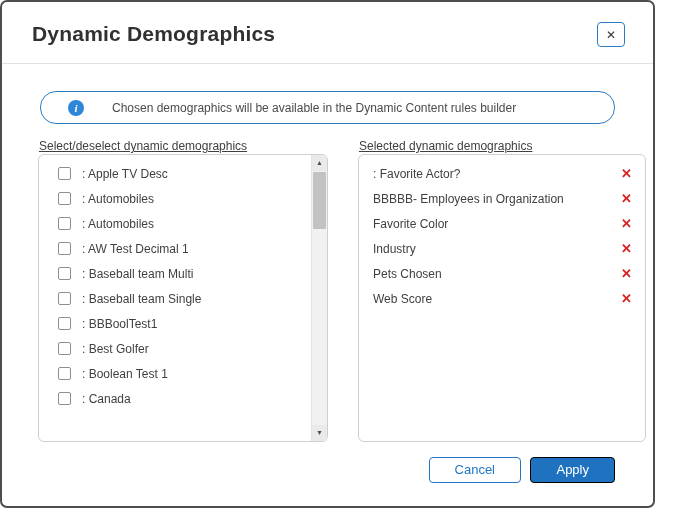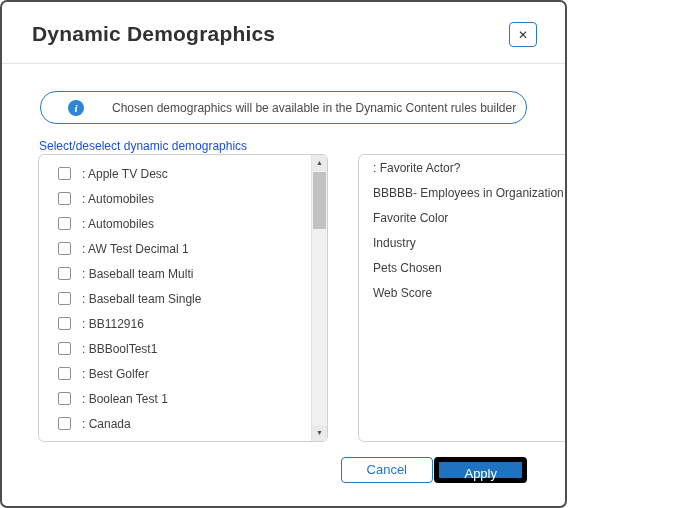--- a/index.html
+++ b/index.html
@@ -1,61 +1,62 @@
 <!DOCTYPE html>
 <html><head>
 <meta charset="utf-8">
 <style>
   html,body{margin:0;padding:0;background:#fff;font-family:"Liberation Sans",sans-serif;}
-  .dialog{position:relative;width:567px;height:508px;box-sizing:border-box;border:2px solid #4e4e4e;border-radius:7px;background:#fff;overflow:hidden;}
+  .dialog{position:relative;width:655px;height:508px;box-sizing:border-box;border:2px solid #4e4e4e;border-radius:7px;background:#fff;overflow:hidden;}
   .dialog-title{position:absolute;left:30px;top:20px;font-size:21px;font-weight:700;color:#313131;letter-spacing:.2px;}
   .close-btn{position:absolute;top:20px;right:28px;width:28px;height:25px;background:#fff;border:1px solid #2b7bc3;border-radius:4px;color:#333;font-size:12px;line-height:22px;text-align:center;cursor:pointer;padding:0;font-family:inherit;}
   .divider{position:absolute;left:0;right:0;top:61px;height:1px;background:#e2e2e2;}
   .banner{position:absolute;left:38px;right:38px;top:89px;height:33px;box-sizing:border-box;border:1px solid #2b7bc3;border-radius:16px;display:flex;align-items:center;background:#fff;}
   .info-icon{width:16px;height:16px;border-radius:50%;background:#2f86d6;color:#fff;font-size:11px;font-style:italic;font-weight:700;text-align:center;line-height:16px;margin-left:27px;flex:0 0 auto;font-family:"Liberation Serif",serif;}
   .banner-text{margin-left:28px;font-size:12px;color:#4a4a4a;}
-  .panel-label{position:absolute;top:137px;font-size:12px;color:#1d4ed8;}
+  .panel-label{position:absolute;top:137px;font-size:12px;color:#404040;text-decoration:underline;}
   .panel-label.left{left:37px;}
   .panel-label.right{left:357px;}
   .listbox{position:absolute;top:152px;box-sizing:border-box;border:1px solid #cfcfcf;border-radius:6px;background:#fff;}
   .listbox.left{left:36px;width:290px;height:288px;}
-  .listbox.right{left:356px;width:288px;height:288px;padding-top:0;}
+  .listbox.right{left:356px;width:288px;height:288px;padding-top:6px;}
   .avail-rows{position:absolute;left:0;top:0;right:17px;bottom:0;padding-top:6px;overflow:hidden;}
   .list-row{display:flex;align-items:center;height:25px;padding-left:19px;cursor:pointer;}
   .checkbox{width:13px;height:13px;box-sizing:border-box;border:1px solid #8f8f8f;border-radius:2px;background:#fff;flex:0 0 auto;}
   .item-label{margin-left:11px;font-size:12px;color:#3f3f3f;white-space:nowrap;}
   .sel-row{display:flex;align-items:center;justify-content:space-between;height:25px;padding:0 13px 0 14px;}
   .sel-label{font-size:12px;color:#3f3f3f;white-space:nowrap;}
   .remove-x{color:#d92121;font-size:13px;font-weight:700;cursor:pointer;line-height:1;}
   .scrollbar{position:absolute;top:0;right:0;width:16px;height:100%;background:#f1f1f1;border-left:1px solid #e3e3e3;box-sizing:border-box;}
   .scroll-arrow{position:absolute;left:0;width:15px;height:16px;font-size:7px;color:#4f4f4f;text-align:center;line-height:16px;background:#eaeaea;cursor:pointer;user-select:none;}
   .scroll-arrow.up{top:0;}
   .scroll-arrow.down{bottom:0;}
   .scroll-thumb{position:absolute;left:1px;top:17px;width:13px;height:57px;background:#c2c2c2;border-radius:1px;cursor:pointer;}
   .btn{position:absolute;top:455px;height:26px;box-sizing:border-box;border-radius:4px;font-size:13px;padding:0 25px;line-height:24px;cursor:pointer;font-family:inherit;}
   .btn.cancel{right:132px;background:#fff;border:1px solid #2277c8;color:#2277c8;}
-  .btn.apply{right:38px;background:#1f72bf;border:5px solid #000000;color:#fff;}
+  .btn.apply{right:38px;background:#1f72bf;border:1px solid #000000;color:#fff;}
 </style>
 </head>
 <body>
 
 <div class="dialog">
 
   <div class="dialog-title">Dynamic Demographics</div>
 
   <button class="close-btn"><span>✕</span></button>
 
   <div class="divider"></div>
 
   <div class="banner">
     <span class="info-icon">i</span>
     <span class="banner-text">Chosen demographics will be available in the Dynamic Content rules builder</span>
   </div>
 
   <div class="panel-label left">Select/deselect dynamic demographics</div>
+  <div class="panel-label right">Selected dynamic demographics</div>
 
   <div class="listbox left">
     <div class="avail-rows">
         <div class="list-row">
           <span class="checkbox"></span>
           <span class="item-label">: Apple TV Desc</span>
         </div>
         <div class="list-row">
           <span class="checkbox"></span>
           <span class="item-label">: Automobiles</span>
@@ -68,24 +69,20 @@
           <span class="checkbox"></span>
           <span class="item-label">: AW Test Decimal 1</span>
         </div>
         <div class="list-row">
           <span class="checkbox"></span>
           <span class="item-label">: Baseball team Multi</span>
         </div>
         <div class="list-row">
           <span class="checkbox"></span>
           <span class="item-label">: Baseball team Single</span>
-        </div>
-        <div class="list-row">
-          <span class="checkbox"></span>
-          <span class="item-label">: BB112916</span>
         </div>
         <div class="list-row">
           <span class="checkbox"></span>
           <span class="item-label">: BBBoolTest1</span>
         </div>
         <div class="list-row">
           <span class="checkbox"></span>
           <span class="item-label">: Best Golfer</span>
         </div>
         <div class="list-row">

